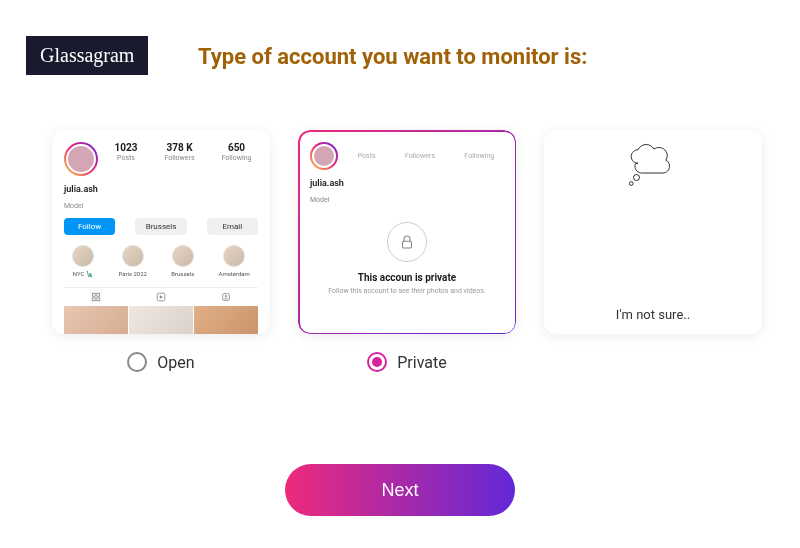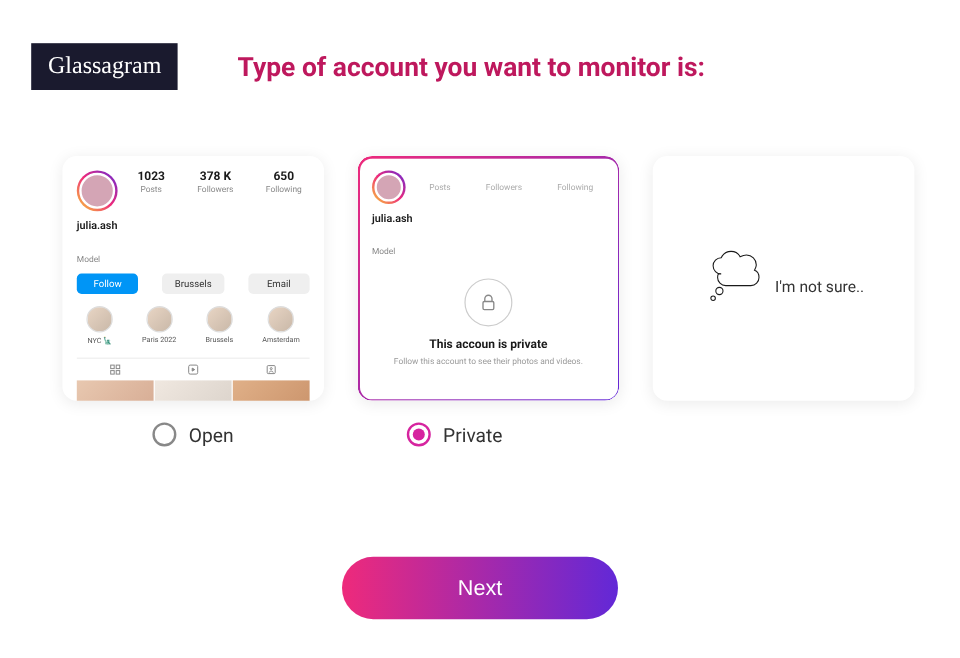--- a/index.html
+++ b/index.html
@@ -1,34 +1,34 @@
 <!DOCTYPE html>
 <html><head>
   <meta charset="utf-8">
   <style>
     * { margin: 0; padding: 0; box-sizing: border-box; }
     body { font-family: -apple-system, BlinkMacSystemFont, 'Segoe UI', Roboto, sans-serif; background: #fff; width: 800px; height: 548px; overflow: hidden; }
     .logo { position: absolute; top: 36px; left: 26px; background: #1a1a2e; color: #fff; padding: 8px 14px; font-size: 20px; font-family: Georgia, serif; }
-    .heading { position: absolute; top: 44px; left: 198px; font-size: 22px; font-weight: 700; color: #be185d; }
+    .heading { position: absolute; top: 44px; left: 198px; font-size: 22px; font-weight: 700; color: #a16207; }
     .cards { position: absolute; top: 130px; left: 52px; display: flex; gap: 28px; }
     .card { width: 218px; height: 204px; background: #fff; border-radius: 12px; box-shadow: 0 2px 12px rgba(0,0,0,0.08); padding: 12px; position: relative; overflow: hidden; }
     .card.selected { padding: 0; }
     .card.selected::before { content: ''; position: absolute; inset: 0; border-radius: 12px; padding: 1.5px; background: linear-gradient(135deg, #ee2a7b, #6228d7); -webkit-mask: linear-gradient(#fff 0 0) content-box, linear-gradient(#fff 0 0); -webkit-mask-composite: xor; mask-composite: exclude; pointer-events: none; }
     .card.selected .card-inner { padding: 12px; }
     
     
     .open-top { display: flex; align-items: flex-start; gap: 10px; }
     .avatar-ring { width: 34px; height: 34px; border-radius: 50%; background: linear-gradient(45deg, #f9ce34, #ee2a7b, #6228d7); padding: 2px; flex-shrink: 0; }
     .avatar { width: 100%; height: 100%; border-radius: 50%; background: #d4a5b5; border: 2px solid #fff; }
     .stats { display: flex; gap: 14px; flex: 1; justify-content: space-around; }
     .stat { text-align: center; }
     .stat-num { font-size: 10px; font-weight: 700; color: #1a1a1a; }
     .stat-lbl { font-size: 7px; color: #888; margin-top: 1px; }
     .username { font-size: 9px; font-weight: 600; margin-top: 8px; color: #1a1a1a; }
-    .bio { font-size: 7px; color: #888; margin-top: 18px; }
+    .bio { font-size: 7px; color: #888; margin-top: 8px; }
     .btns { display: flex; gap: 20px; margin-top: 8px; align-items: flex-end; }
     .btn-sm { flex: 1; padding: 4px 0; border-radius: 4px; font-size: 8px; text-align: center; background: #efefef; color: #333; }
     .btn-sm.primary { background: #0095f6; color: #fff; }
     .highlights { display: flex; gap: 8px; margin-top: 10px; justify-content: space-around; }
     .highlight { text-align: center; }
     .hl-circle { width: 22px; height: 22px; border-radius: 50%; border: 1px solid #ddd; background: linear-gradient(135deg, #e8d5c4, #c9b8a8); margin: 0 auto; }
     .hl-lbl { font-size: 6px; color: #555; margin-top: 3px; }
     .tabs-row { display: flex; justify-content: space-around; margin-top: 10px; border-top: 1px solid #eee; padding-top: 4px; }
     .tab-ic { width: 10px; height: 10px; color: #888; }
     .posts-grid { display: flex; gap: 1px; margin-top: 4px; }
@@ -40,26 +40,26 @@
     .priv-top { display: flex; align-items: center; gap: 10px; }
     .priv-stats { display: flex; gap: 10px; flex: 1; justify-content: space-around; }
     .priv-stat { font-size: 7px; color: #aaa; }
     .lock-area { text-align: center; margin-top: 18px; }
     .lock-circle { width: 40px; height: 40px; border: 1px solid #ccc; border-radius: 50%; margin: 0 auto; display: flex; align-items: center; justify-content: center; }
     .lock-svg { width: 18px; height: 18px; stroke: #888; fill: none; stroke-width: 1.5; }
     .priv-title { font-size: 10px; font-weight: 700; margin-top: 10px; color: #1a1a1a; }
     .priv-sub { font-size: 7px; color: #999; margin-top: 4px; line-height: 1.3; }
     
     
-    .decide-card { display: flex; flex-direction: row; align-items: center; justify-content: center; }
+    .decide-card { display: flex; flex-direction: column; align-items: center; justify-content: space-between; }
     .thought-svg { width: 60px; height: 50px; stroke: #1a1a1a; fill: none; stroke-width: 1.2; }
     .decide-text { font-size: 13px; color: #333; margin-top: 14px; }
     
     
-    .options { position: absolute; top: 352px; left: 52px; display: flex; }
+    .options { position: absolute; top: 352px; left: 52px; display: flex; gap: 28px; }
     .option { width: 218px; display: flex; align-items: center; justify-content: center; gap: 10px; cursor: pointer; }
     .radio { width: 20px; height: 20px; border: 2px solid #888; border-radius: 50%; display: flex; align-items: center; justify-content: center; flex-shrink: 0; }
     .radio.checked { border-color: #d6249f; }
     .radio-dot { width: 10px; height: 10px; border-radius: 50%; background: #d6249f; }
     .option-lbl { font-size: 16px; color: #333; }
     
     
     .next-btn { position: absolute; bottom: 32px; left: 50%; transform: translateX(-50%); width: 230px; height: 52px; border-radius: 26px; background: linear-gradient(90deg, #ee2a7b, #6228d7); color: #fff; font-size: 18px; font-weight: 400; display: flex; align-items: center; justify-content: center; cursor: pointer; border: none; }
   </style>
 </head>

